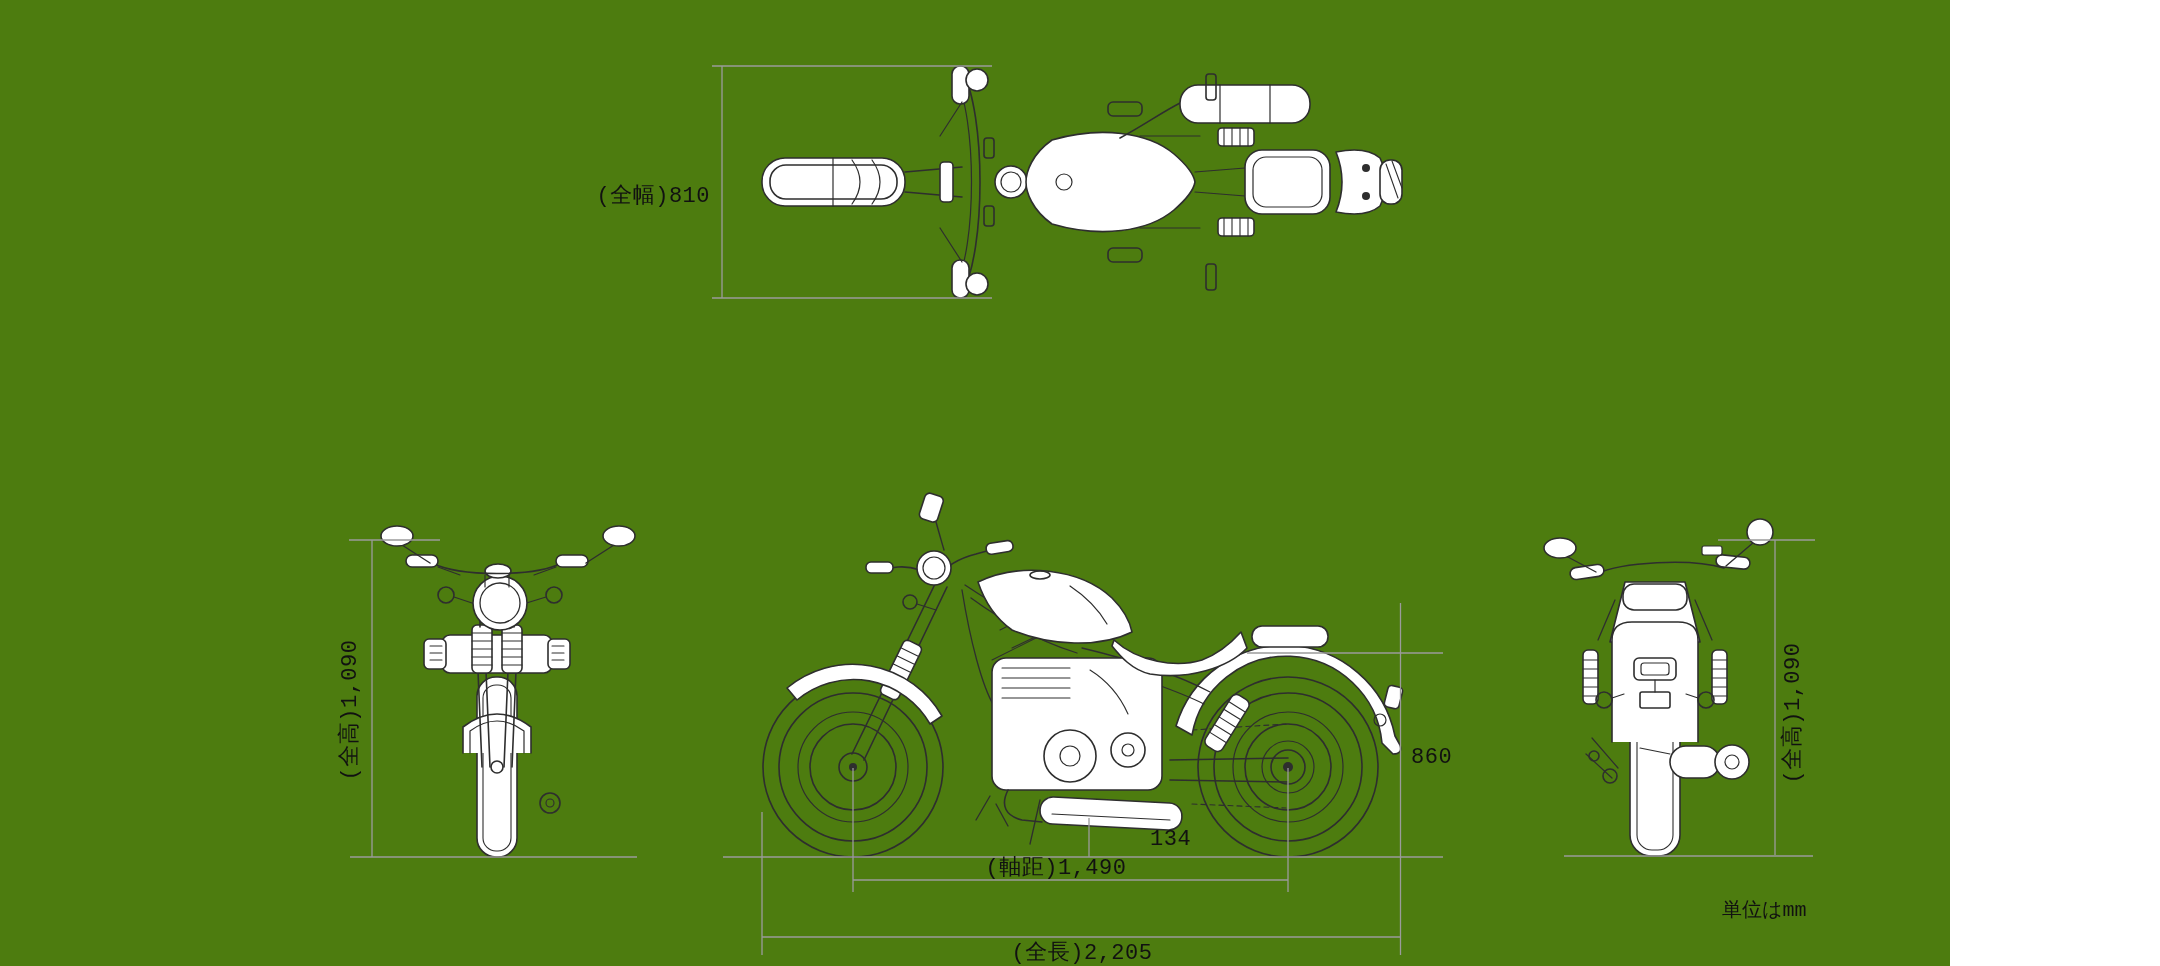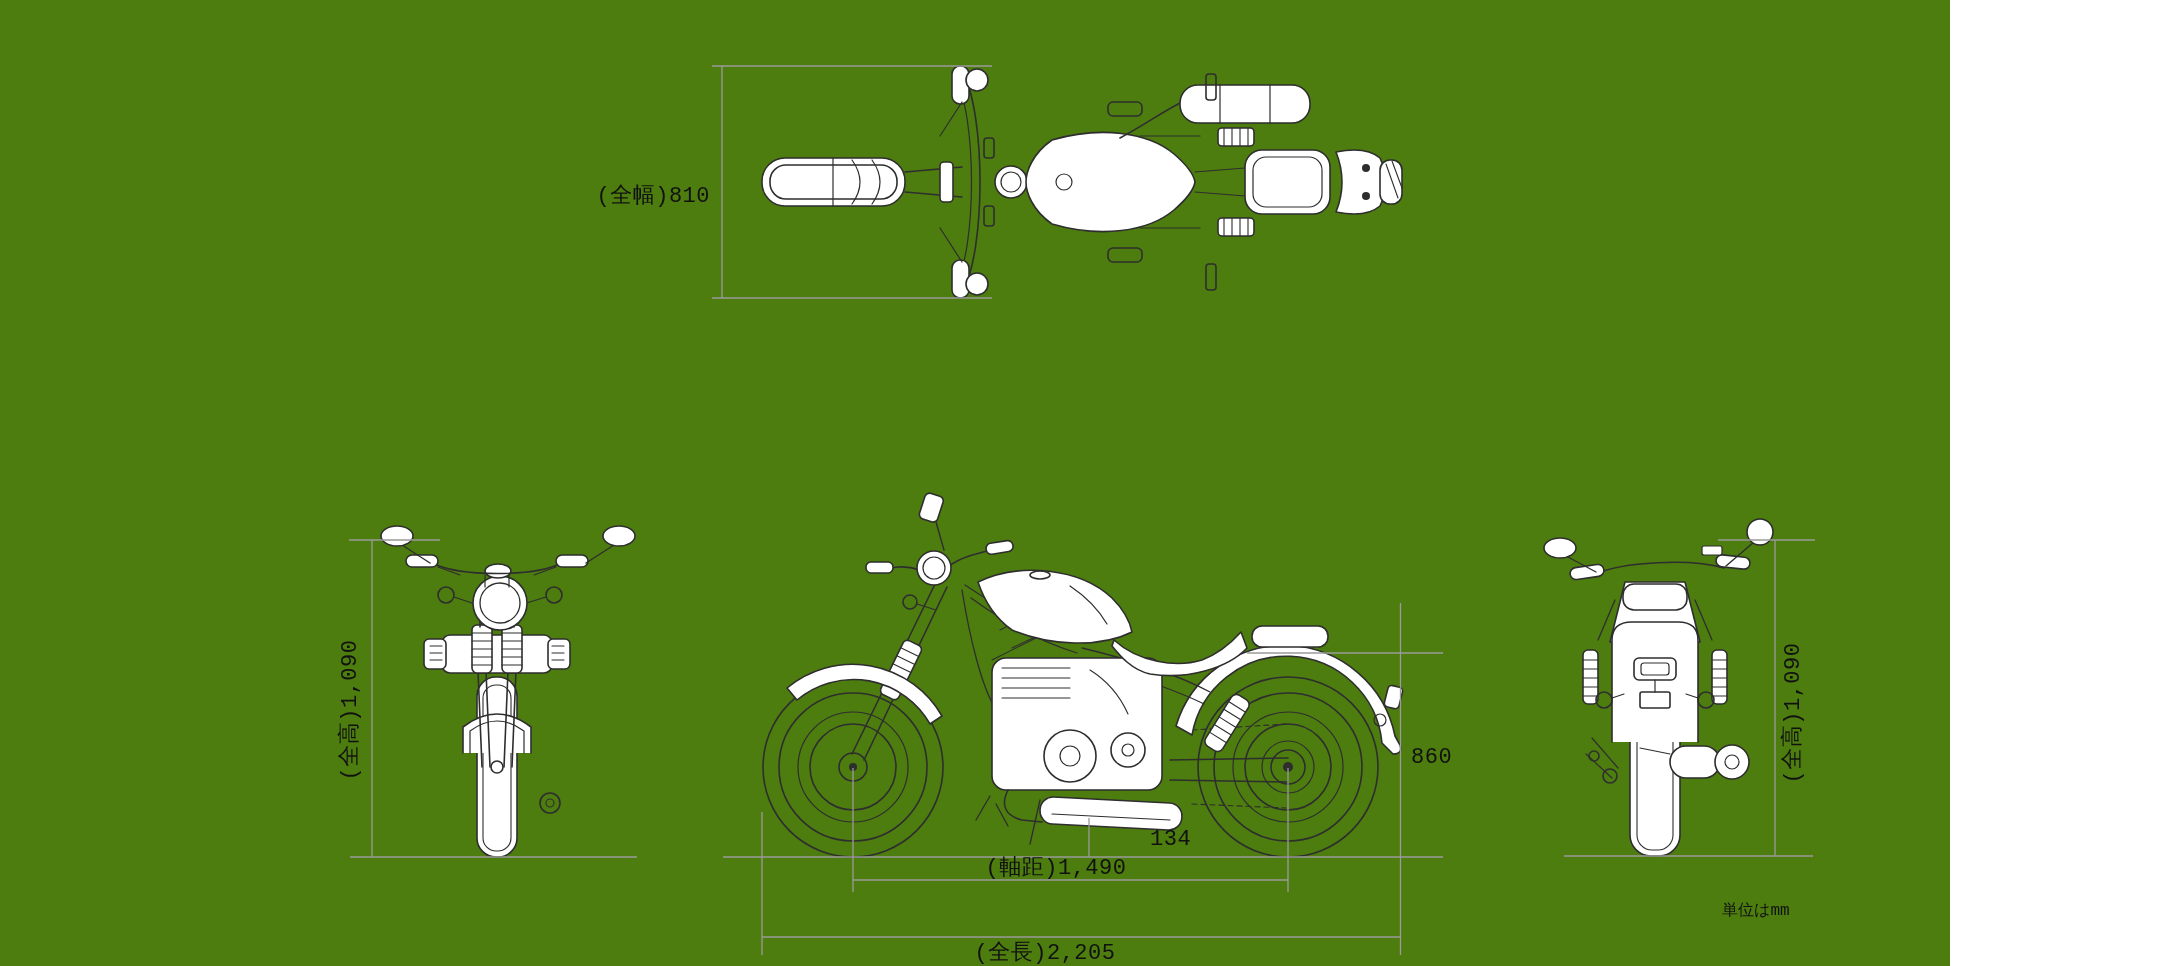--- a/index.html
+++ b/index.html
@@ -22,21 +22,21 @@
   }
   .dim-label.centered{text-align:center;}
   .dim-label.right{text-align:right;}
   .dim-label.rot{
     width:170px;height:26px;
     text-align:center;
     transform:rotate(-90deg);
   }
   .unit-note{
     position:absolute;
-    font-size:16px;line-height:26px;
+    font-size:20px;line-height:26px;
     color:#111111;white-space:nowrap;
   }
 </style>
 </head>
 <body>
 
 <div class="canvas">
 
   <svg class="view-svg" style="left:700px;top:40px;" width="730" height="290" viewBox="0 0 730 290">
     <g stroke="#2e2e2e" fill="none" stroke-width="1.6" stroke-linecap="round" stroke-linejoin="round">
@@ -318,17 +318,17 @@
   <div class="dim-label rot" style="left:266px;top:697px;">(全高)1,090</div>
 
   <div class="dim-label rot" style="left:1709px;top:700px;">(全高)1,090</div>
 
   <div class="dim-label" style="left:1411px;top:745px;">860</div>
 
   <div class="dim-label" style="left:1150px;top:827px;">134</div>
 
   <div class="dim-label centered" style="left:956px;top:856px;width:200px;">(軸距)1,490</div>
 
-  <div class="dim-label centered" style="left:945px;top:941px;width:200px;">(全長)2,205</div>
+  <div class="dim-label centered" style="left:982px;top:941px;width:200px;">(全長)2,205</div>
 
   <div class="unit-note" style="left:1722px;top:898px;">単位はmm</div>
 
 </div>
 
 </body></html>

